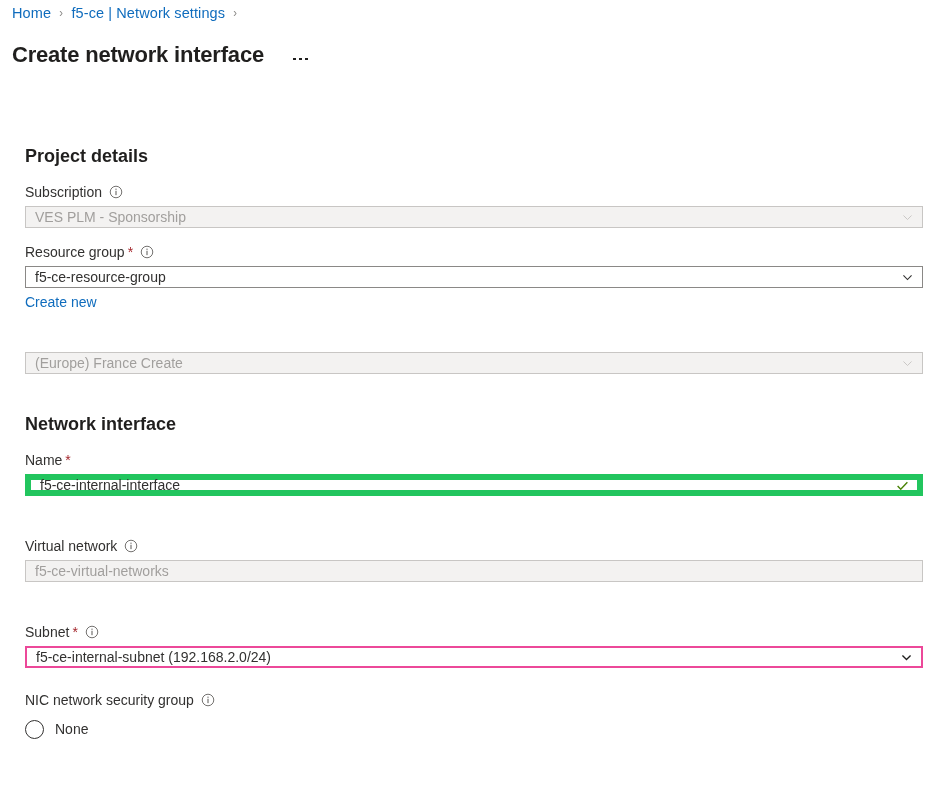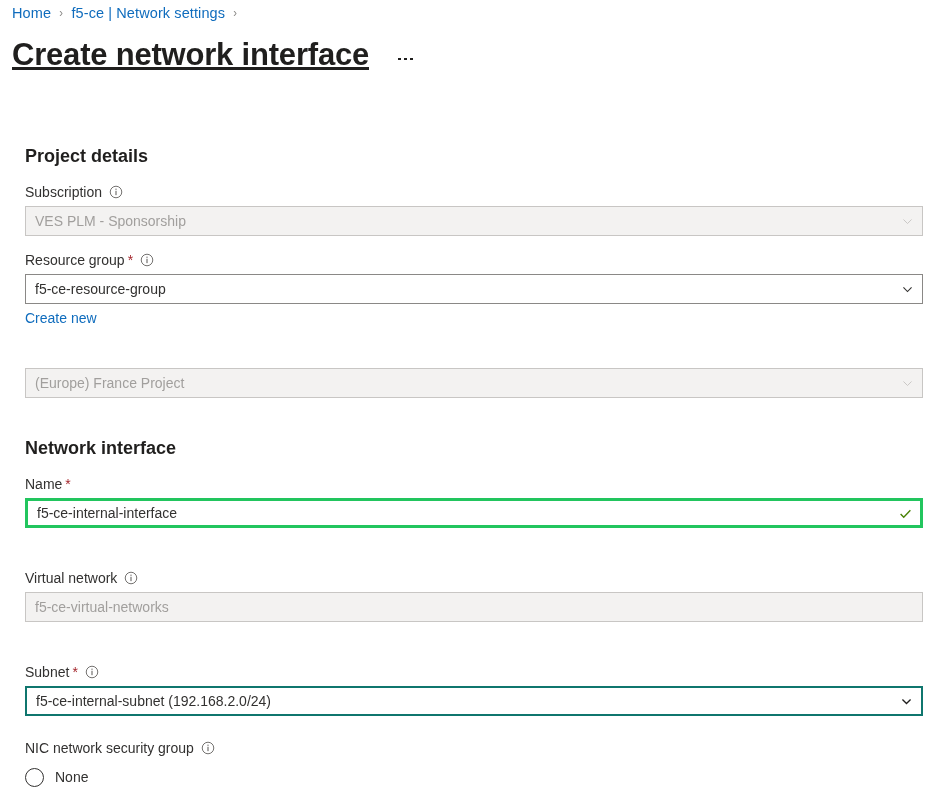--- a/index.html
+++ b/index.html
@@ -44,26 +44,25 @@
 
   
   .title-row {
     position: absolute;
     left: 12px;
     top: 38px;
     display: flex;
     align-items: center;
   }
   .page-title {
-    font-size: 31px;
+    font-size: 22px;
     font-weight: bold;
     color: #201f1e;
     letter-spacing: -0.2px;
     line-height: 34px;
-    text-decoration: underline;
   }
   .ellipsis-btn {
     margin-left: 26px;
     margin-top: 8px;
     display: flex;
     align-items: center;
     gap: 3.5px;
     cursor: pointer;
     padding: 4px 3px;
   }
@@ -104,21 +103,21 @@
     line-height: 14px;
   }
   .info-icon {
     margin-left: 7px;
     display: inline-flex;
     align-items: center;
   }
 
   .control {
     position: relative;
-    height: 30px;
+    height: 22px;
     box-sizing: border-box;
     display: flex;
     align-items: center;
     background: #ffffff;
     border: 1px solid #8a8886;
   }
   .control .value {
     font-size: 14px;
     color: #323130;
     padding-left: 9px;
@@ -127,24 +126,24 @@
     overflow: hidden;
     white-space: nowrap;
     text-overflow: ellipsis;
   }
   .control.disabled {
     background: #f3f2f1;
     border-color: #c8c6c4;
   }
   .control.disabled .value { color: #a19f9d; }
   .control.valid {
-    border: 3px solid #22c55e;
+    border: 6px solid #22c55e;
   }
   .control.focused {
-    border: 2px solid #0f766e;
+    border: 2px solid #ec4899;
     gap: 8px;
   }
   .chev {
     width: 30px;
     display: flex;
     align-items: center;
     justify-content: center;
   }
   .check {
     width: 30px;
@@ -253,21 +252,21 @@
         </svg>
       </div>
     </div>
     <a class="create-new">Create new</a>
   </div>
 
   <div class="spacer-lg"></div>
 
   <div class="field">
     <div class="control disabled" style="width:898px;">
-      <div class="value">(Europe) France Project</div>
+      <div class="value">(Europe) France Create</div>
       <div class="chev">
         <svg width="13" height="13" viewBox="0 0 16 16" aria-hidden="true">
           <path d="M3 5.5 L8 10.5 L13 5.5" fill="none" stroke="#c8c6c4" stroke-width="1.2"></path>
         </svg>
       </div>
     </div>
   </div>
 
   <div class="spacer-lg"></div>
 

